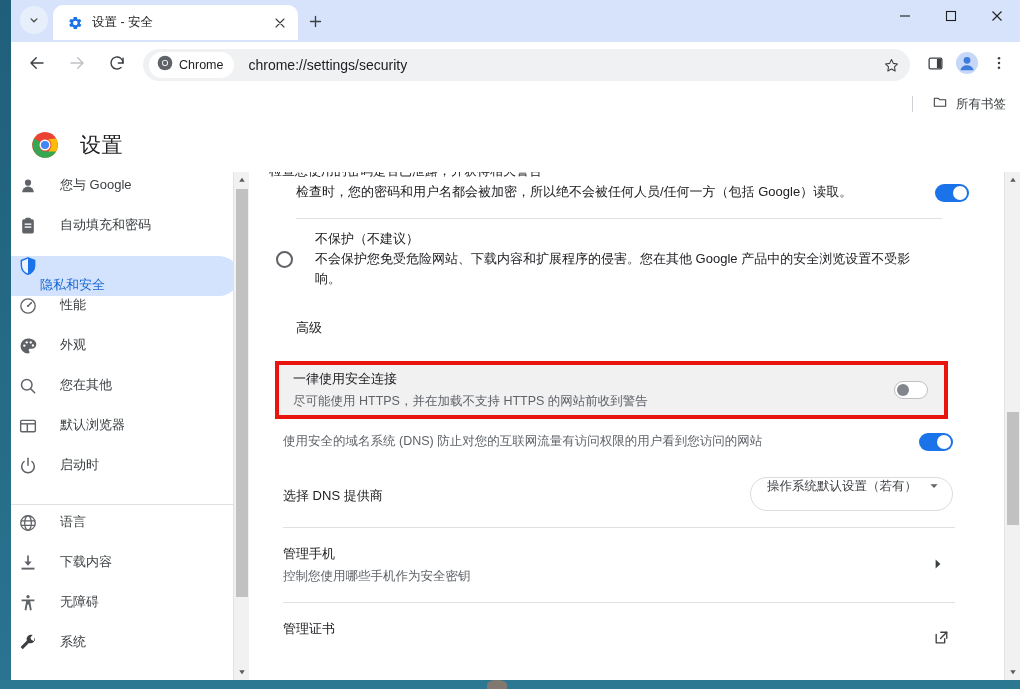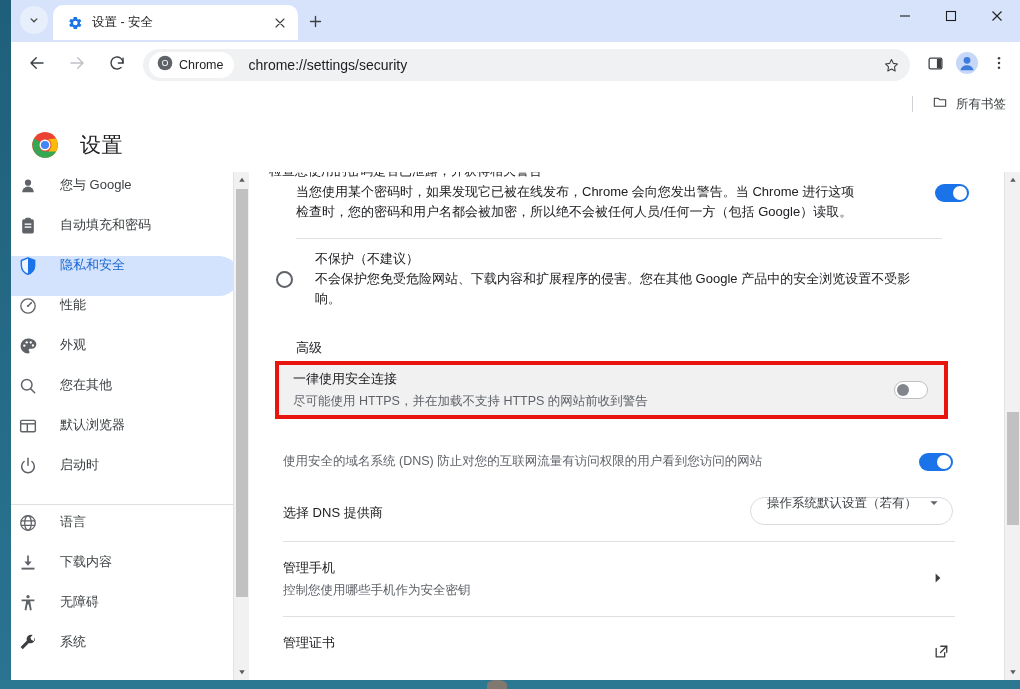--- a/index.html
+++ b/index.html
@@ -151,21 +151,21 @@
     width:238px; flex:0 0 238px; background:#ffffff;
     position:relative; padding-top:4px;
     overflow:hidden;
   }
   .nav-item {
     height:40px; display:flex; align-items:flex-start;
     padding-left:7px; border-radius:0 20px 20px 0; margin-right:10px;
   }
   .nav-item .ico { width:20px; height:20px; flex:0 0 20px; display:block; }
   .nav-item .lbl { font-size:13px; color:#3c4043; margin-left:22px; white-space:nowrap; }
-  .nav-item.selected { background:#d3e3fd; }
+  .nav-item.selected { background:#d3e3fd;flex-direction:column; }
   .nav-item.selected .lbl { color:#1967d2; }
   #nav-divider { height:1px; background:#e0e0e0; margin:8px 0 8px 0; }
 
   
   .scrollbar {
     position:absolute; top:0; width:16px; height:100%;
     background:#f1f1f1; border-left:1px solid #e2e2e2;
   }
   .sb-arrow { position:absolute; left:0; width:16px; height:16px;
               display:flex; align-items:center; justify-content:center; }
@@ -225,21 +225,21 @@
     position:absolute; left:6px; top:213px; width:673px; height:58px;
     border:4px solid #e8150f; background:#f1f1f1;
   }
   #https-row-inner {
     position:absolute; inset:0; display:flex; align-items:center;
     padding:0 16px 0 14px;
   }
 
   
   .select {
-    flex:0 0 auto; height:28px; min-width:175px; border-radius:17px;
+    flex:0 0 auto; height:34px; min-width:175px; border-radius:17px;
     border:1px solid #dadce0; display:flex; align-items:center;
     justify-content:space-between; padding:0 13px 16px 16px; margin-top:-4px;
   }
   .select-label { font-size:12.5px; color:#3c4043; }
   .select-caret { margin-left:12px; }
 
   .arrow-right { flex:0 0 20px; margin-top:12px; }
   .ext-link { flex:0 0 20px; margin-top:10px; }
 
   
@@ -586,21 +586,20 @@
         <div id="main-scroll-area">
 
           <div id="clip-line">
             <span>检查您使用的密码是否已泄露，并获得相关警告</span>
           </div>
 
           <div id="card">
 
             <div class="row" style="padding-top:34px; padding-bottom:10px; padding-left:27px;">
               <div class="row-texts">
-                <div class="row-title">当您使用某个密码时，如果发现它已被在线发布，Chrome 会向您发出警告。当 Chrome 进行这项</div>
                 <div class="row-title">检查时，您的密码和用户名都会被加密，所以绝不会被任何人员/任何一方（包括 Google）读取。</div>
               </div>
               <div class="toggle on" style="margin-top:2px;">
                 <div class="knob"></div>
               </div>
             </div>
 
             <div class="hr" style="margin:6px 27px 0 27px;"></div>
 
             <div class="row" style="padding-top:10px; padding-bottom:6px;">

